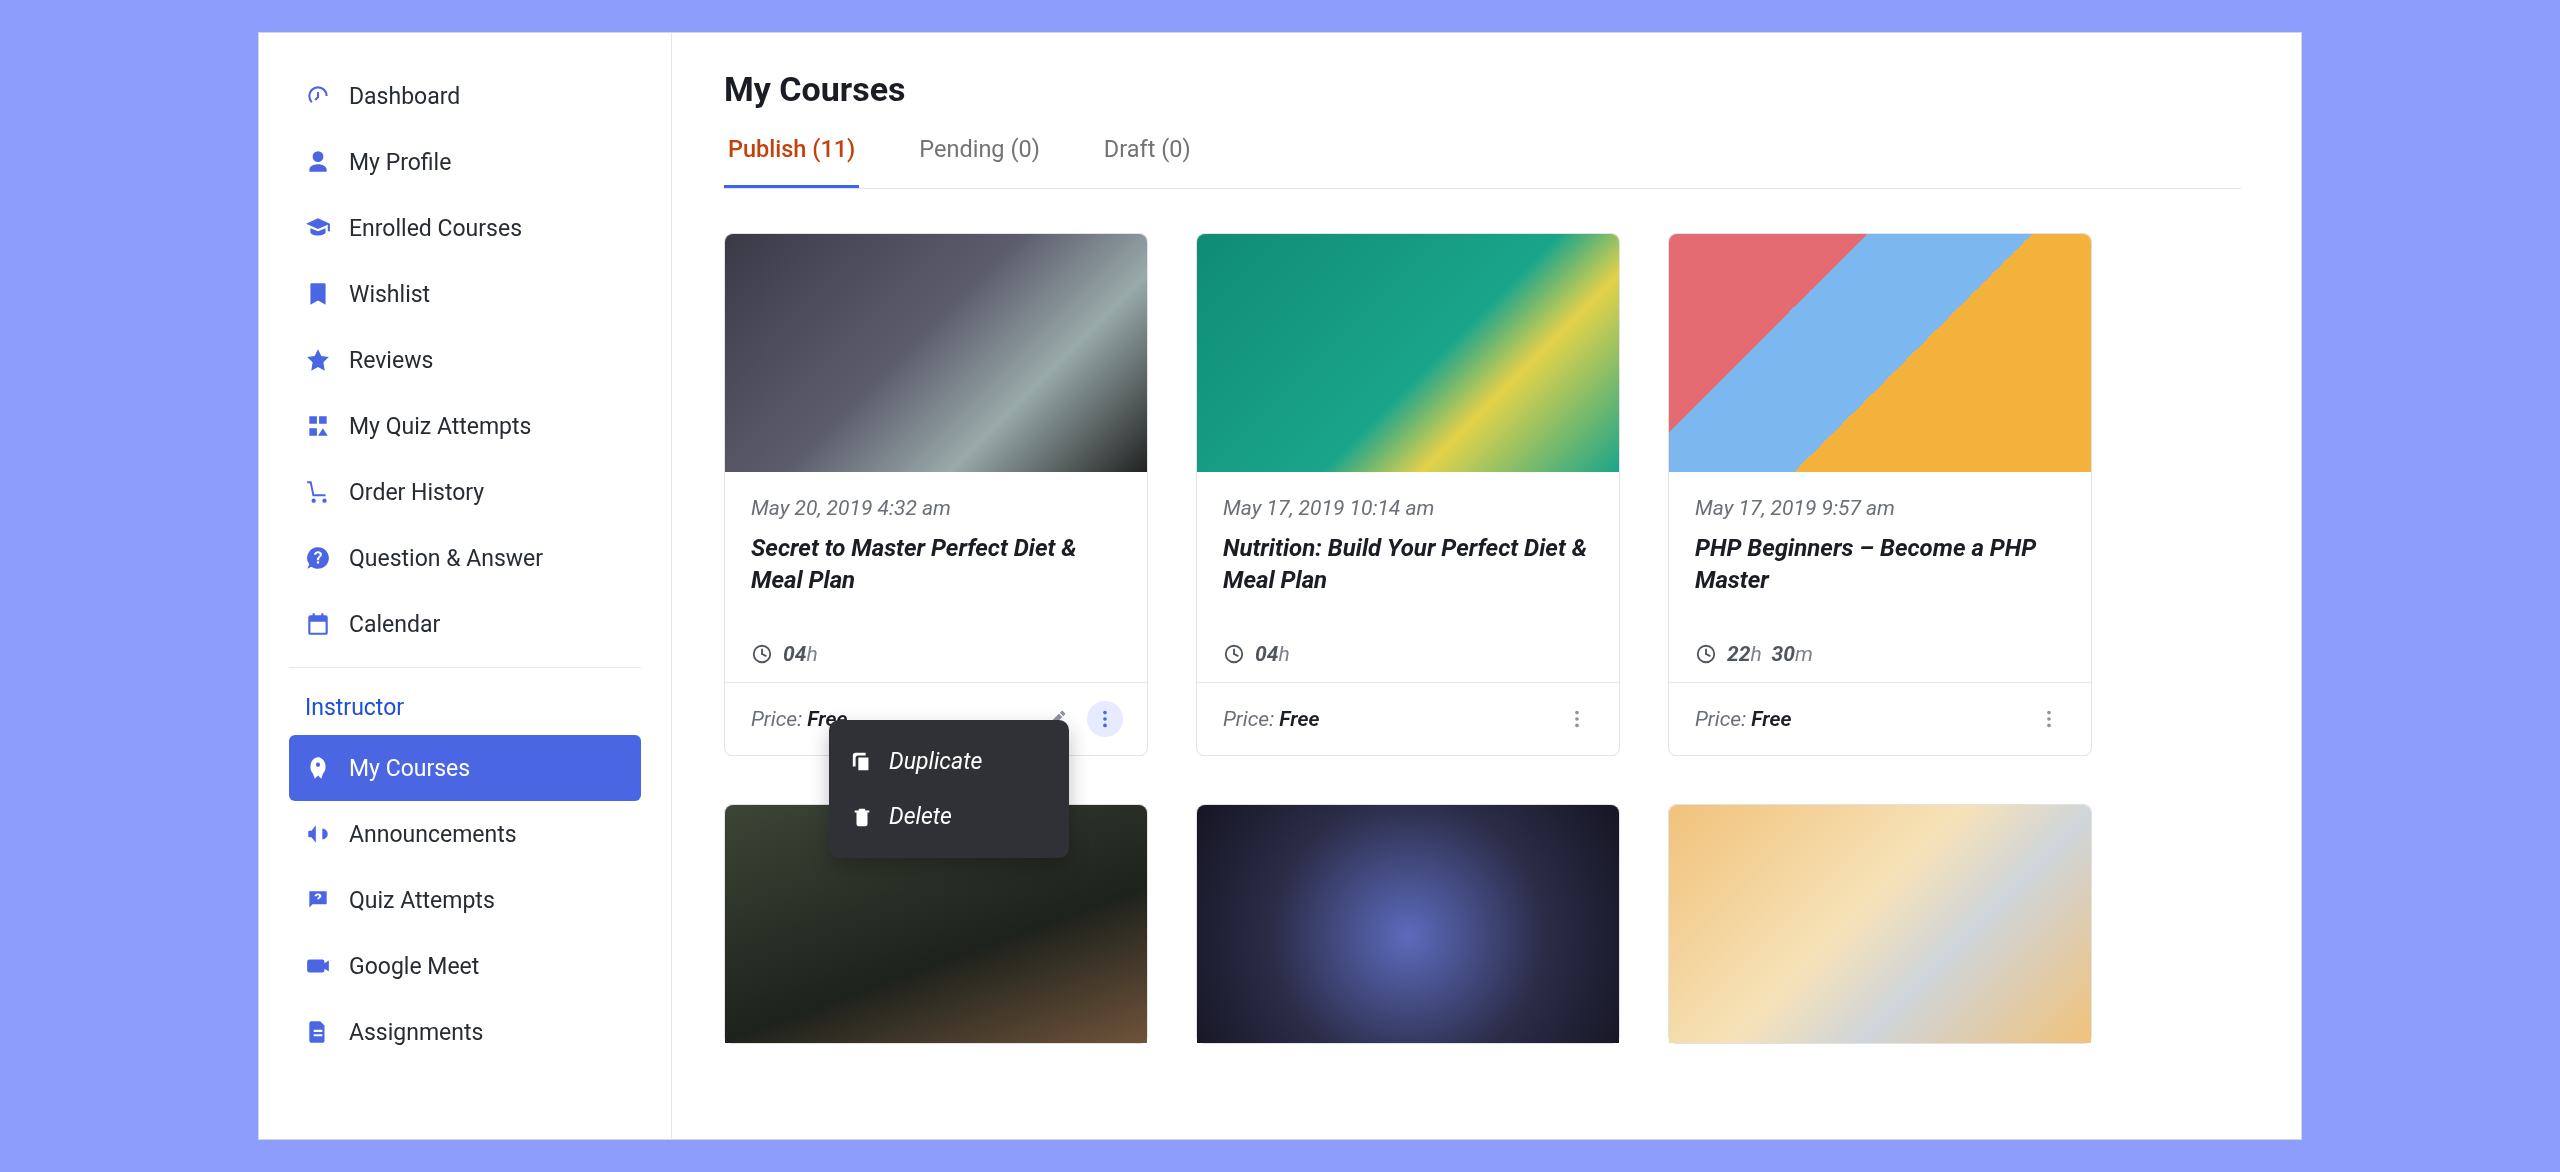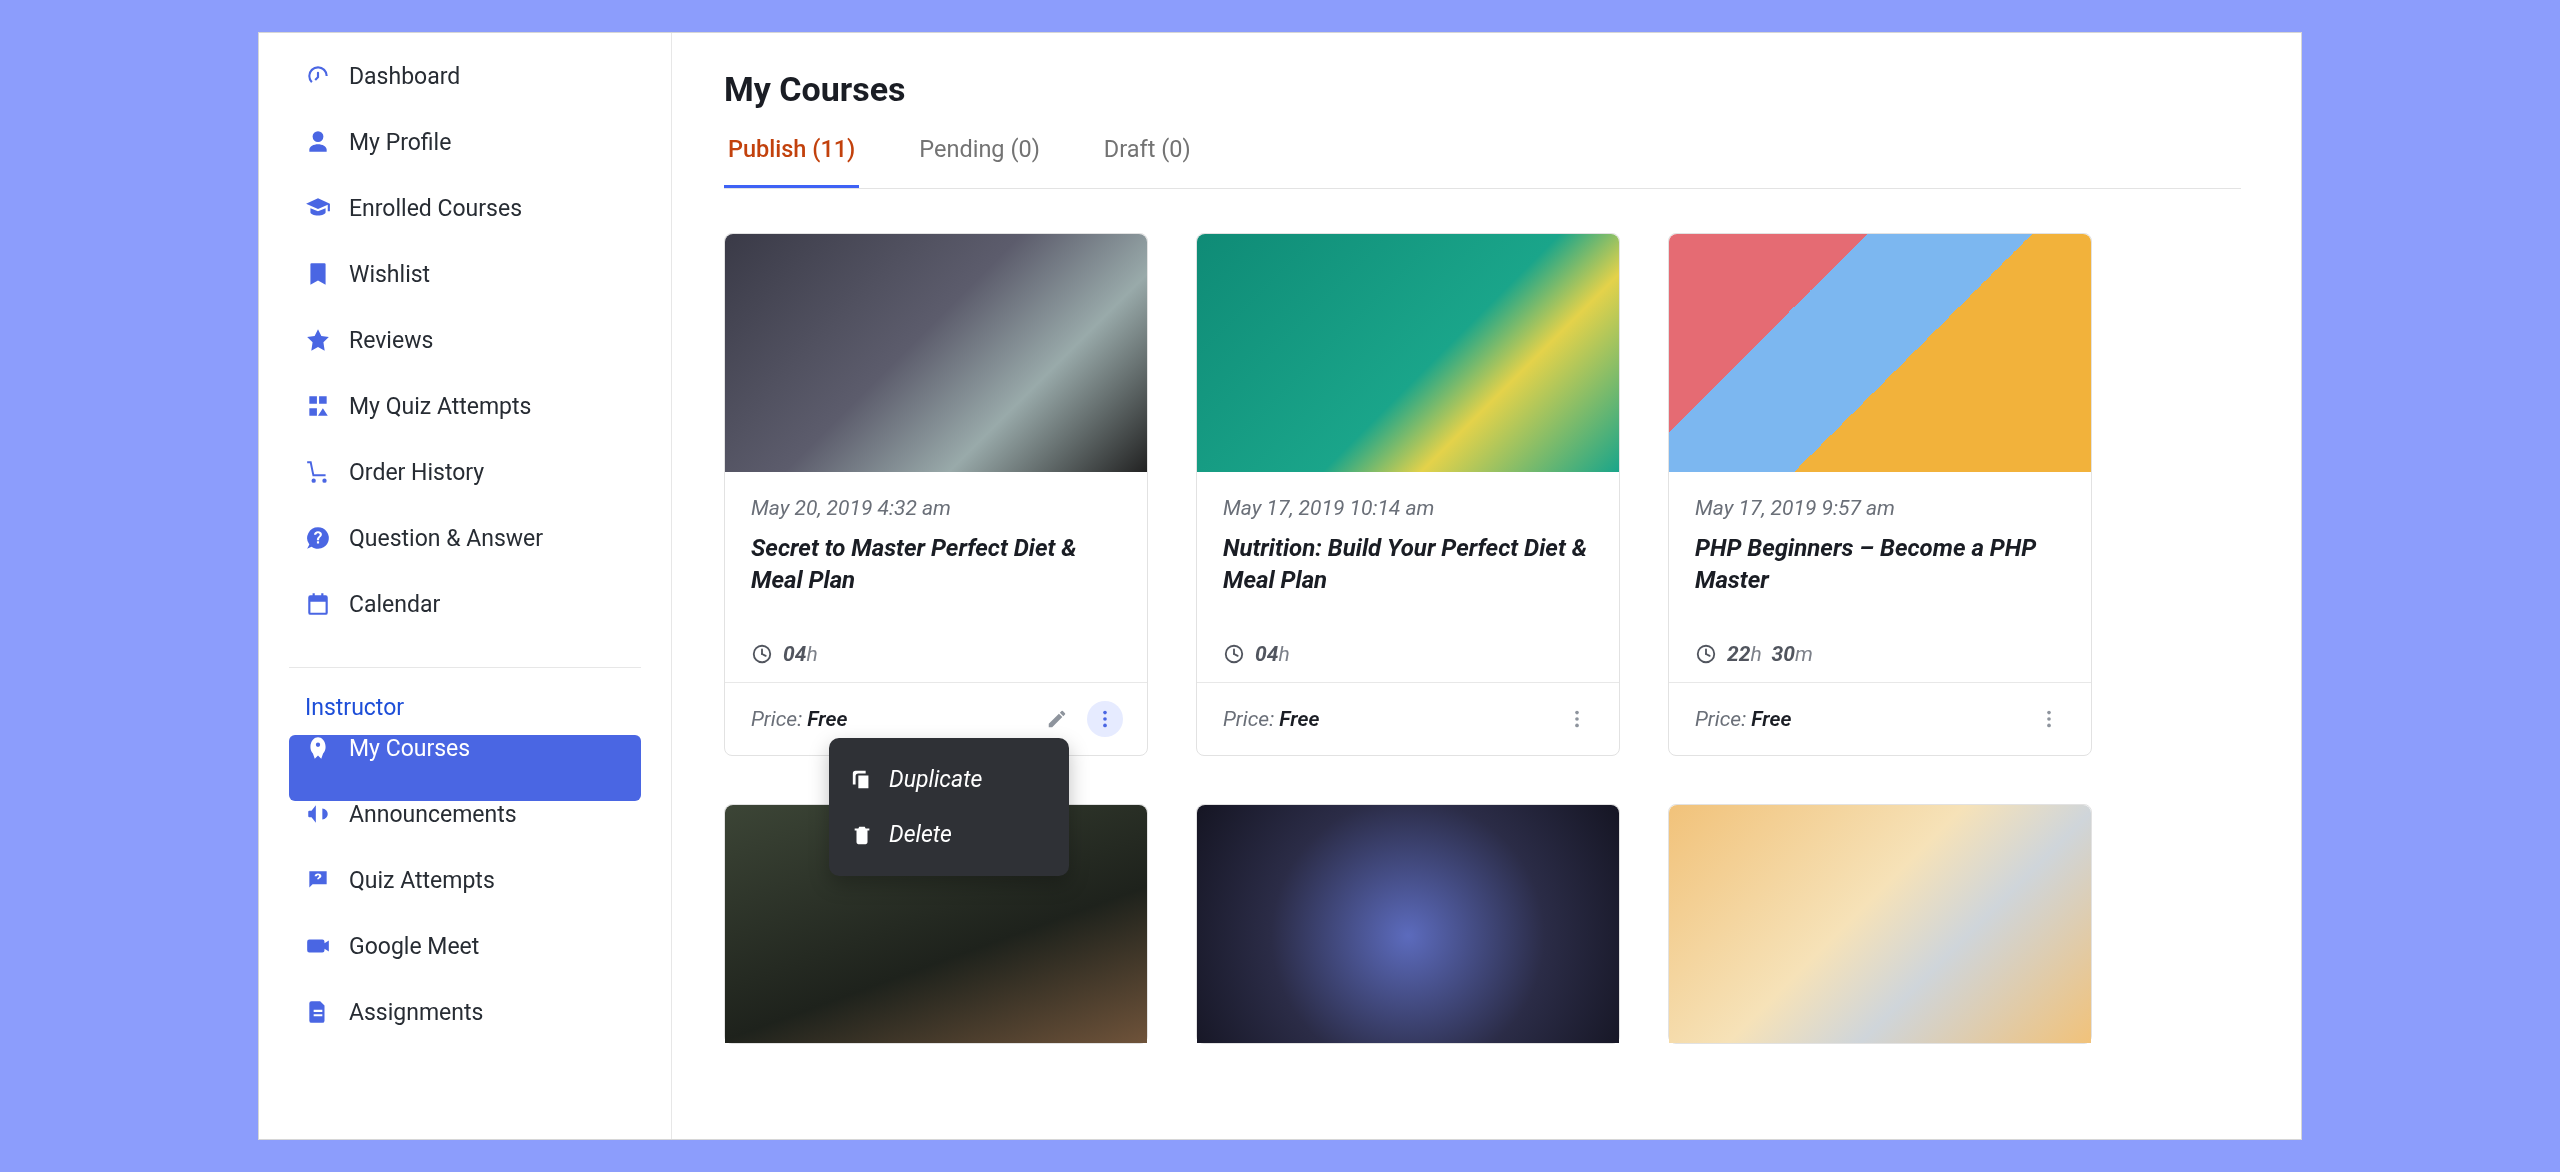--- a/index.html
+++ b/index.html
@@ -23,21 +23,21 @@
 }
 .sidebar {
   width: 413px;
   border-right: 1px solid #e7e7e7;
   padding: 30px 0 0 0;
   overflow: hidden;
 }
 .side-list { list-style: none; padding: 0 30px; }
 .side-item {
   display: flex;
-  align-items: flex-start;
+  align-items: center;
   gap: 18px;
   height: 66px;
   padding: 0 16px;
   font-size: 23px;
   color: #272c33;
   cursor: pointer;
   border-radius: 6px;
 }
 .side-item.active {
   background: #4a66e3;
@@ -117,21 +117,21 @@
 .icon-btn {
   width: 36px; height:36px; border-radius:50%;
   display:inline-flex; align-items:center; justify-content:center;
   cursor:pointer;
 }
 .icon-btn svg { width:22px; height:22px; fill:#8e949d; }
 .icon-btn.active { background:#e6ebff; }
 .icon-btn.active svg { fill:#4a66e3; }
 .menu {
   position:absolute;
-  top: 504px; left: 104px;
+  top: 486px; left: 104px;
   width: 240px;
   background:#2f3136;
   border-radius:10px;
   padding:14px 0;
   z-index: 20;
   box-shadow: 0 8px 20px rgba(0,0,0,0.25);
 }
 .menu-item {
   display:flex; align-items:center; gap:16px;
   padding: 14px 22px;

